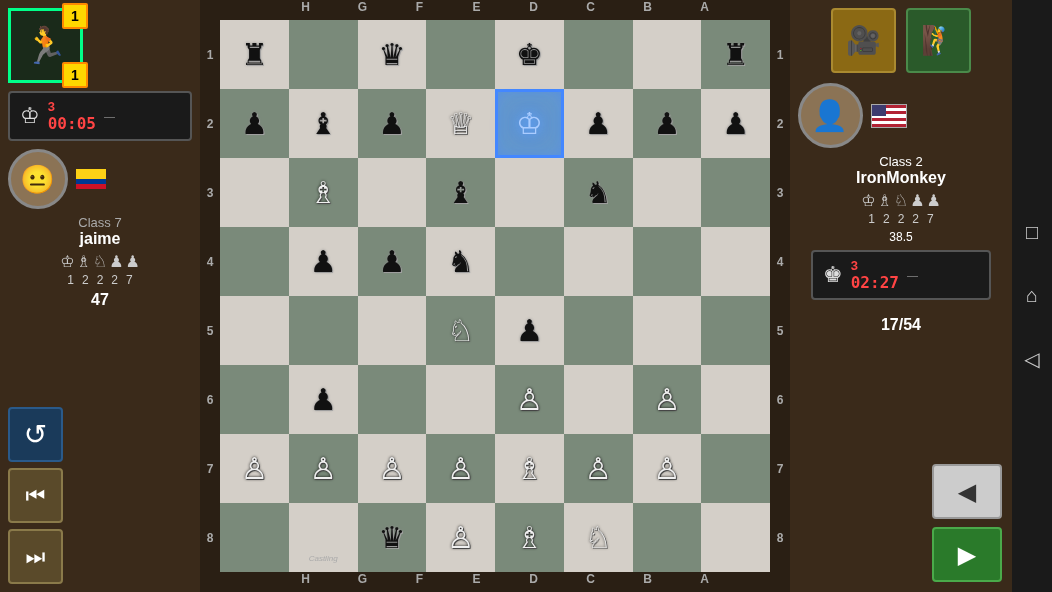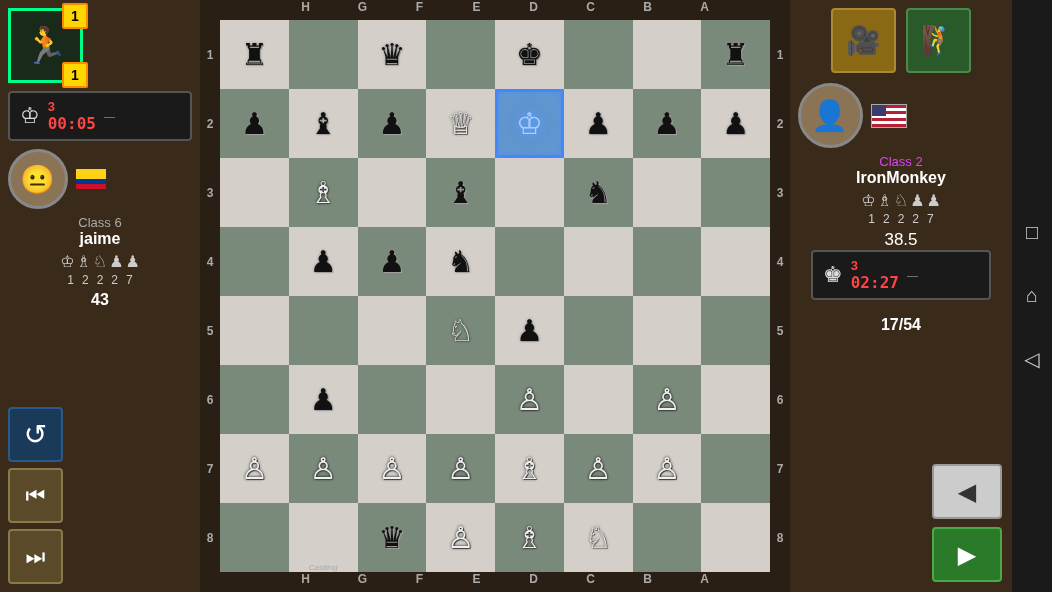--- a/index.html
+++ b/index.html
@@ -383,37 +383,38 @@
     .flag-us::before {
       content: '';
       position: absolute;
       top: 0; left: 0;
       width: 40%;
       height: 54%;
       background: #3C3B6E;
     }
 
     .opponent-class {
-      color: #d946ef;
+      color: #ffffff;
       font-size: 13px;
       text-align: right;
     }
 
     .opponent-name {
       color: #fff;
       font-size: 16px;
       font-weight: bold;
       text-align: center;
       margin-bottom: 4px;
     }
 
     .opponent-score {
       color: #fff;
-      font-size: 17px;
+      font-size: 12px;
       text-align: center;
+      margin-bottom: 6px;
     }
 
     .right-clock-box {
       background: #1a1a1a;
       border: 2px solid #555;
       border-radius: 4px;
       padding: 6px 10px;
       display: flex;
       align-items: center;
       gap: 8px;
@@ -482,21 +483,21 @@
     }
 
     .android-btn {
       color: #ccc;
       font-size: 20px;
       cursor: pointer;
     }
 
     .castling-label {
       position: absolute;
-      bottom: 0;
+      bottom: 9px;
       font-size: 8px;
       color: #aaa;
       font-style: italic;
     }
 
     .right-avatar {
       width: 65px;
       height: 65px;
       border-radius: 50%;
       background: #8B7355;
@@ -532,37 +533,37 @@
   <div class="player-info">
     <div class="player-avatar">
       <span>😐</span>
     </div>
     <div class="flag-co">
       <div class="strip1"></div>
       <div class="strip2"></div>
       <div class="strip3"></div>
     </div>
   </div>
-  <div class="player-class">Class 6</div>
+  <div class="player-class">Class 7</div>
   <div class="player-name">jaime</div>
   <div class="pieces-row">
     <span>♔</span>
     <span>♗</span>
     <span>♘</span>
     <span>♟</span>
     <span>♟</span>
   </div>
   <div class="counts-row">
     <span>1</span>
     <span>2</span>
     <span>2</span>
     <span>2</span>
     <span>7</span>
   </div>
-  <div class="player-score">43</div>
+  <div class="player-score">47</div>
 
   <div class="bottom-controls">
     <div class="ctrl-btn" style="background:#1a3a5a; border-color:#2a5a8a; font-size:28px;">↺</div>
     <div class="ctrl-btn">⏮</div>
     <div class="ctrl-btn">⏭</div>
   </div>
 </div>
 
 <div class="board-container">
   <div class="board-labels-top">

